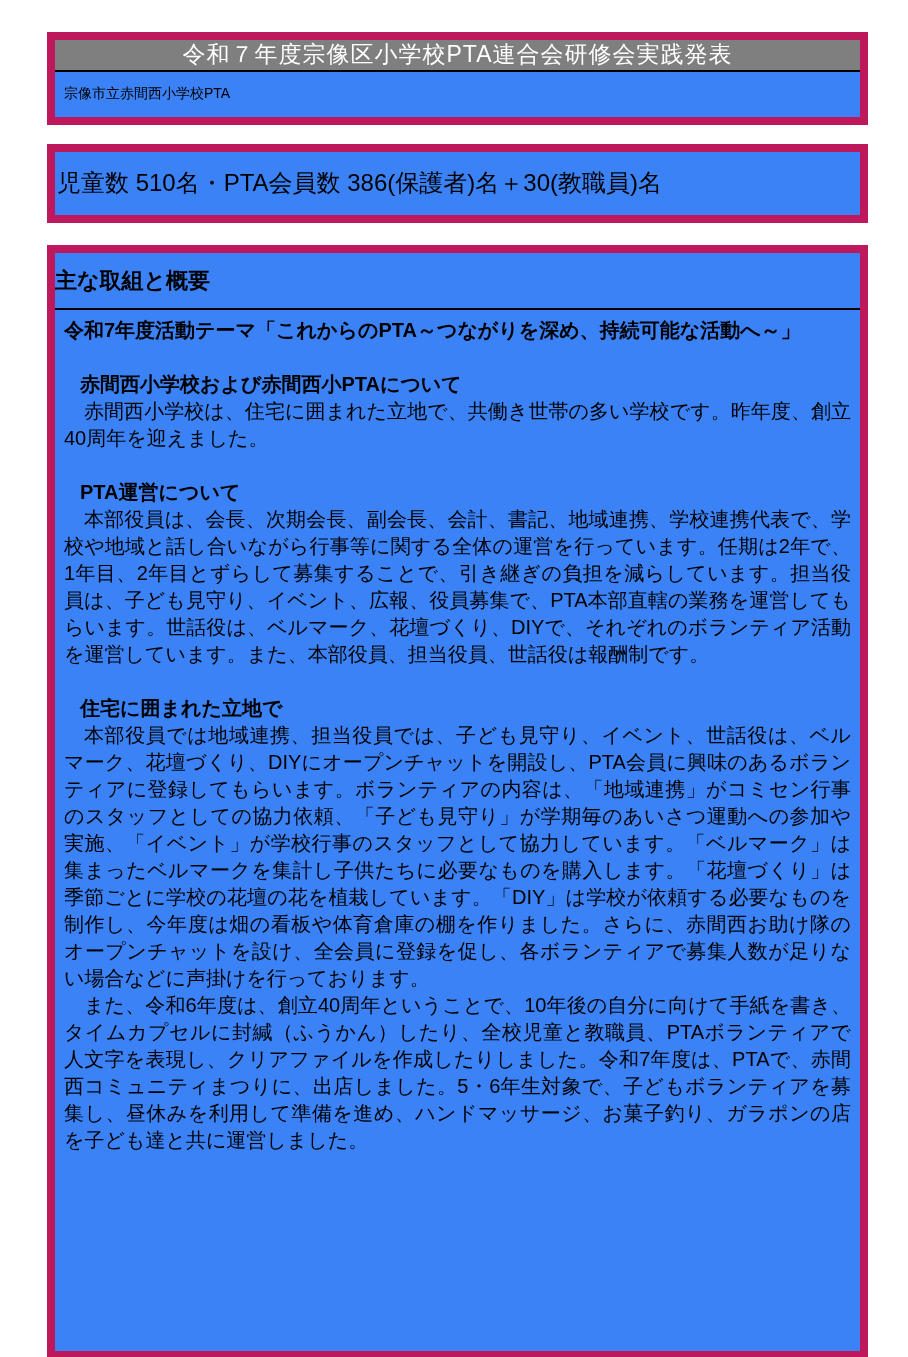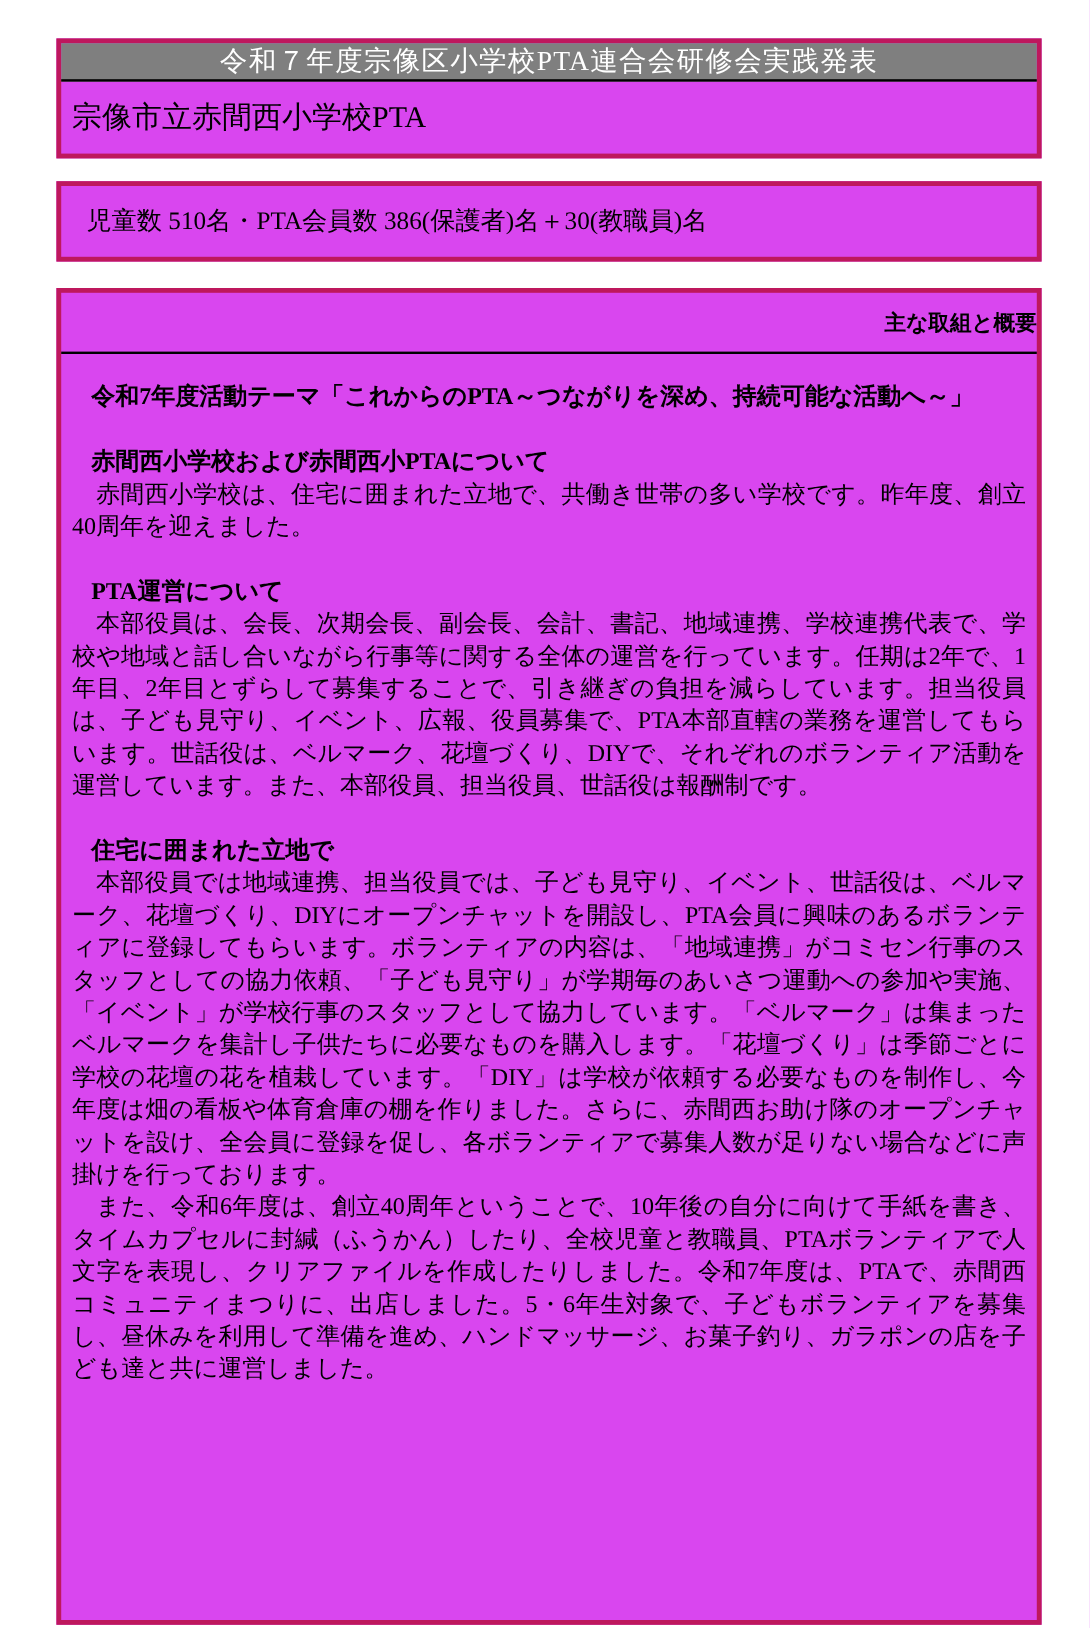--- a/index.html
+++ b/index.html
@@ -16,65 +16,64 @@
     font-family: "Liberation Sans", "DejaVu Sans", sans-serif;
     color: #000000;
   }
   .page {
     position: absolute;
     left: 47px;
     top: 32px;
     width: 821px;
   }
   .box {
-    border: 4px solid #be185d;
-    background: #d946ef;
-    font-family: Liberation Serif, serif;
+    border: 8px solid #be185d;
+    background: #3b82f6;
   }
   
   .banner {
     background: #7f7f7f;
     color: #ffffff;
     text-align: center;
     font-size: 23px;
     line-height: 27px;
     padding: 1px 0 2px;
     border-bottom: 2px solid #000000;
     letter-spacing: 1px;
   }
   .school-row {
-    font-size: 25px;
+    font-size: 14px;
     padding: 13px 9px 14px;
   }
   
   .box2 {
     margin-top: 19px;
-    font-size: 21px;
-    padding: 15px 21px 16px;
+    font-size: 24px;
+    padding: 15px 2px 16px;
   }
   
   .box3 {
     margin-top: 22px;
     min-height: 1114px;
   }
   .main-header {
-    text-align: right;
+    text-align: left;
     font-weight: bold;
-    font-size: 18px;
+    font-size: 22px;
     padding: 13px 0 12px;
     border-bottom: 2px solid #000000;
   }
   .content {
     padding: 7px 9px 8px;
     font-size: 20px;
     line-height: 27px;
     text-align: justify;
   }
   .theme {
-    margin: 16px;
+    margin: 0;
     font-weight: bold;
   }
   .sec-heading {
     margin: 27px 16px 0;
     font-size: 20px;
     font-weight: bold;
     line-height: 27px;
   }
   .para {
     margin: 0;

